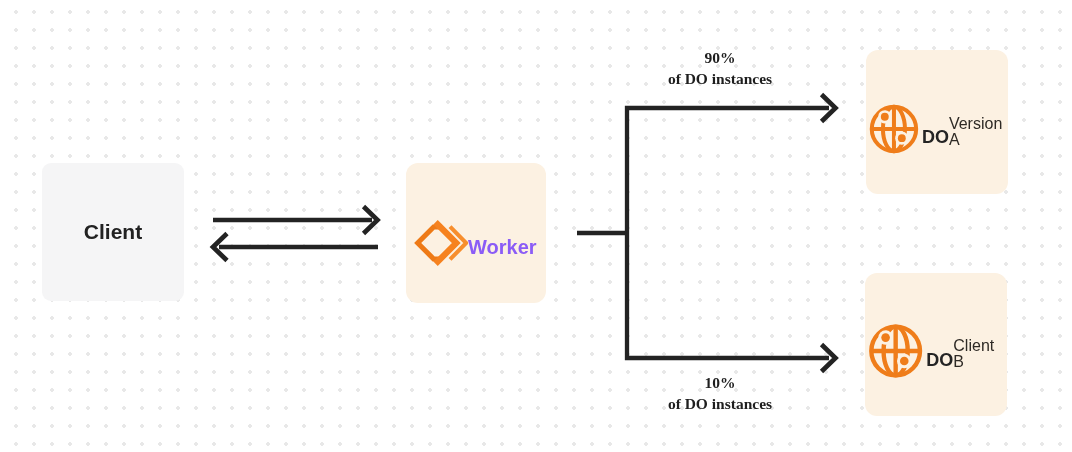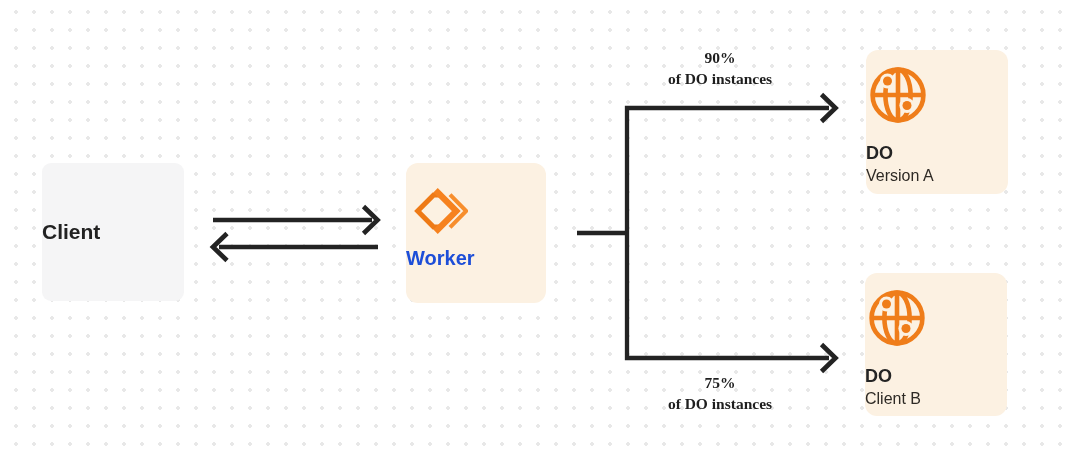--- a/index.html
+++ b/index.html
@@ -20,21 +20,21 @@
   }
   .connectors {
     position: absolute;
     left: 0; top: 0;
     width: 1072px; height: 452px;
     pointer-events: none;
   }
   .node {
     position: absolute;
     display: flex;
-    flex-direction: column;
+    align-items: center;
     justify-content: center;
     box-sizing: border-box;
   }
   .node-client {
     left: 42px; top: 163px;
     width: 142px; height: 138px;
     background: #f5f5f6;
     border-radius: 9px;
   }
   .node-client .node-title {
@@ -46,21 +46,21 @@
     left: 406px; top: 163px;
     width: 140px; height: 140px;
     background: #fcf1e2;
     border-radius: 12px;
     justify-content: flex-start;
     padding-top: 20px;
   }
   .node-worker .node-title {
     font-size: 20px;
     font-weight: 700;
-    color: #1d4ed8;
+    color: #8b5cf6;
     margin-top: 8px;
   }
   .node-do {
     width: 142px;
     background: #fcf1e2;
     border-radius: 12px;
     justify-content: flex-start;
     padding-top: 13px;
   }
   .node-do-a { left: 866px; top: 50px;  height: 144px; }
@@ -161,17 +161,17 @@
     </svg>
     <span class="do-title">DO</span>
     <span class="do-subtitle">Client B</span>
   </div>
 
   <div class="edge-label edge-label-top">
     <div>90%</div>
     <div>of DO instances</div>
   </div>
   <div class="edge-label edge-label-bottom">
-    <div>75%</div>
+    <div>10%</div>
     <div>of DO instances</div>
   </div>
 
 </div>
 
 </body></html>

